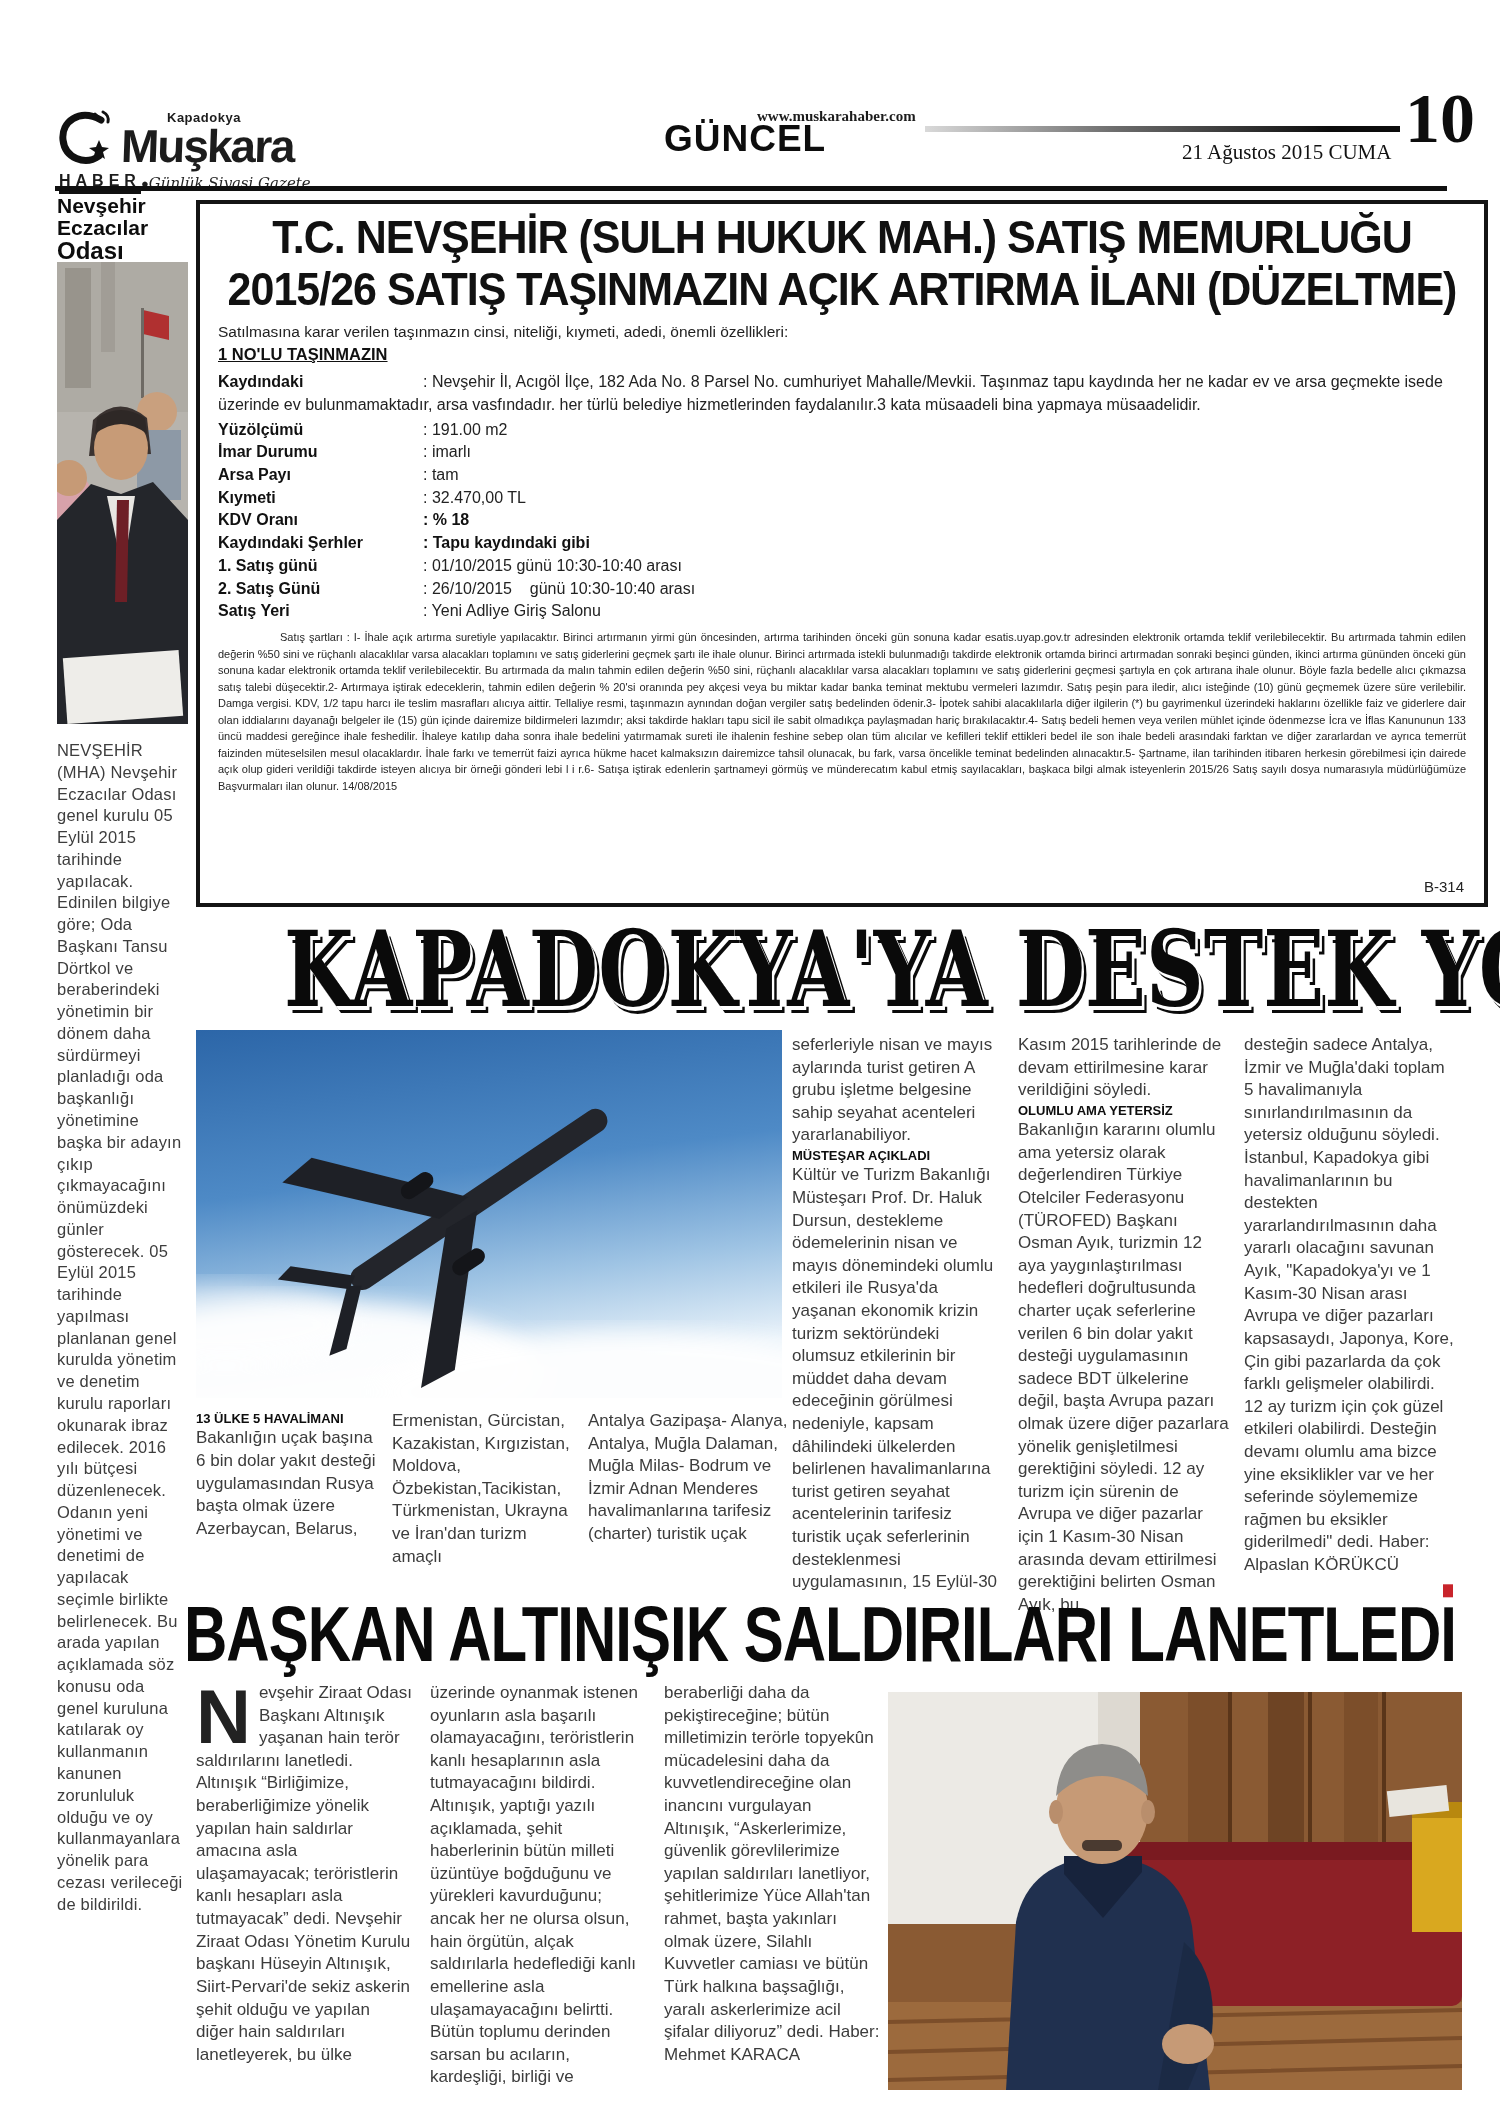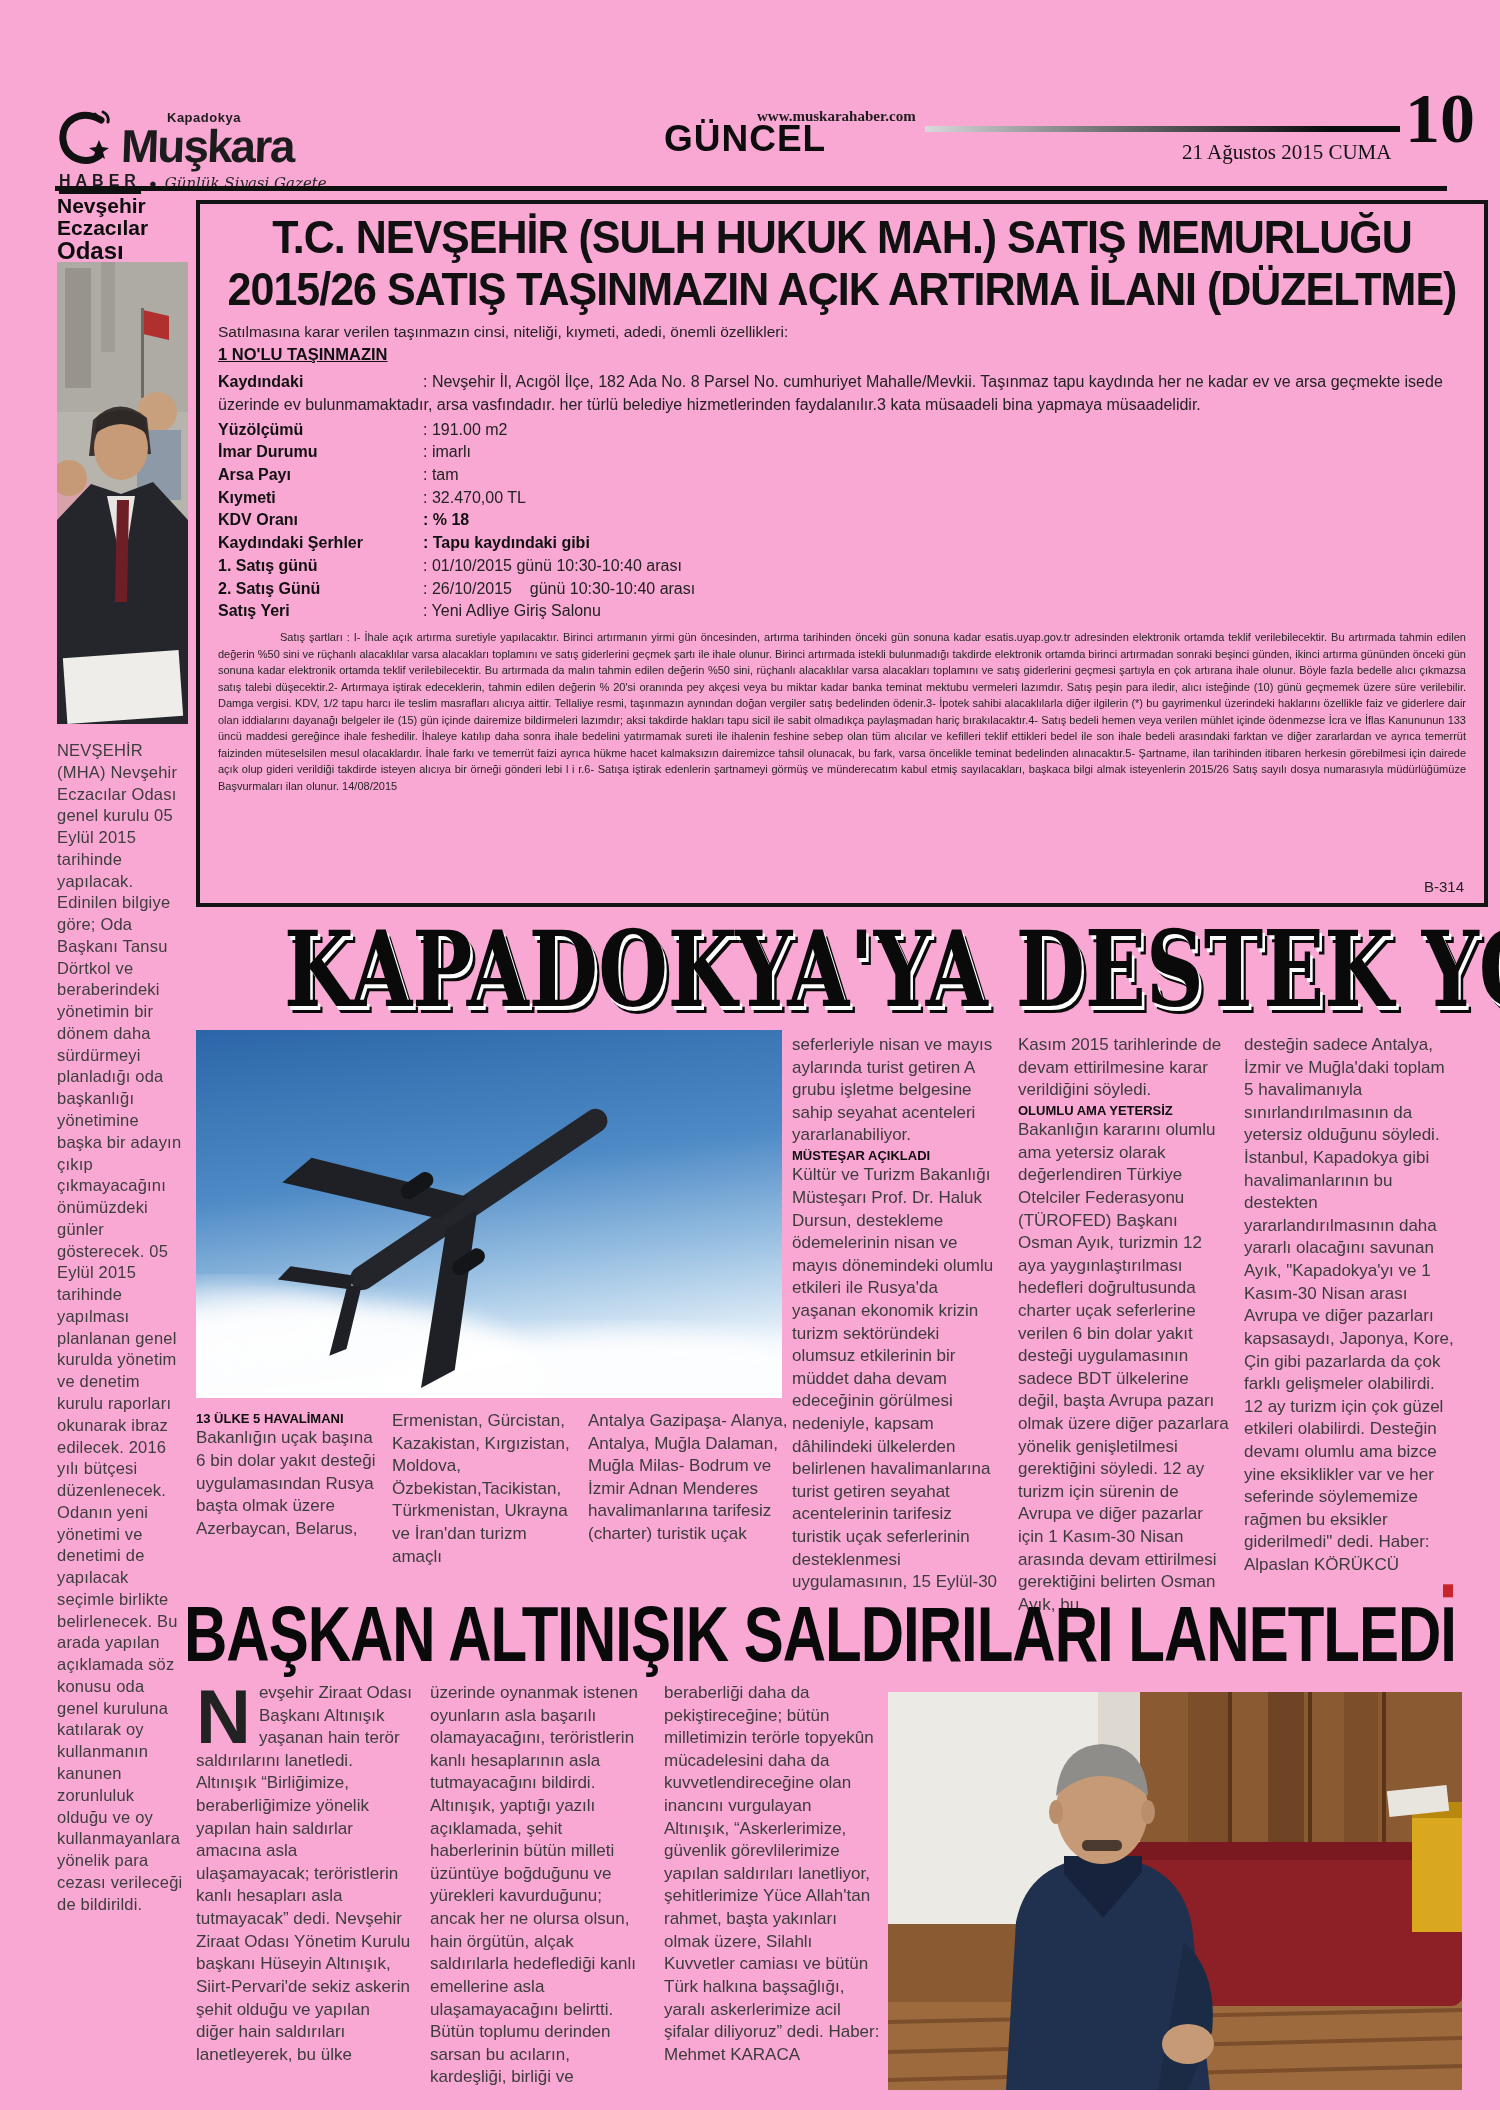--- a/index.html
+++ b/index.html
@@ -1,27 +1,27 @@
 <!DOCTYPE html>
 <html><head>
 <meta charset="utf-8">
 <style>
   *{margin:0;padding:0;box-sizing:border-box}
   html,body{background:#9a9a9a}
-  .sheet{position:relative;width:1500px;height:2110px;margin:0 auto;background:#f9a8d4;
+  .sheet{position:relative;width:1500px;height:2110px;margin:0 auto;background:#ffffff;
          font-family:"Liberation Sans",sans-serif;color:#1c1c1c;overflow:hidden}
 
   
   .logo{position:absolute;left:55px;top:108px;width:360px}
   .logo-row{display:flex;align-items:flex-start}
   .logo-mark{width:62px;height:60px;flex:0 0 62px}
   .logo-stack{margin-left:4px;position:relative}
   .logo-region{font-size:13px;font-weight:800;letter-spacing:.5px;margin-left:46px}
   .logo-title{font-size:46px;font-weight:900;letter-spacing:-2px;line-height:.9;transform:skewX(-2deg)}
-  .logo-sub-row{display:flex;align-items:center;gap:8px;margin-top:4px;margin-left:4px}
+  .logo-sub-row{display:flex;align-items:center;margin-top:4px;margin-left:4px}
   .logo-haber{font-size:16px;font-weight:900;letter-spacing:5px;border-bottom:3px solid #111;padding-bottom:1px}
   .logo-dot{font-size:13px}
   .logo-tagline{font-family:"DejaVu Serif",serif;font-style:italic;font-size:15px;color:#222}
   .site-url{position:absolute;left:757px;top:108px;font-family:"Liberation Serif",serif;font-weight:700;font-size:15px}
   .grad-rule{position:absolute;left:925px;top:126px;width:475px;height:6px;
              background:linear-gradient(to right,#d9d9d9,#6d6d6d 40%,#0c0c0c 85%)}
   .guncel{position:absolute;left:664px;top:118px;font-size:37px;font-weight:900;letter-spacing:1px;color:#0d0d0d}
   .issue-date{position:absolute;left:1182px;top:140px;font-family:"Liberation Serif",serif;font-size:21px;color:#111}
   .page-no{position:absolute;left:1405px;top:84px;font-family:"Liberation Serif",serif;font-weight:700;font-size:70px;line-height:1;color:#0d0d0d}
   .header-rule{position:absolute;left:55px;top:186px;width:1392px;height:5px;background:#101010}

